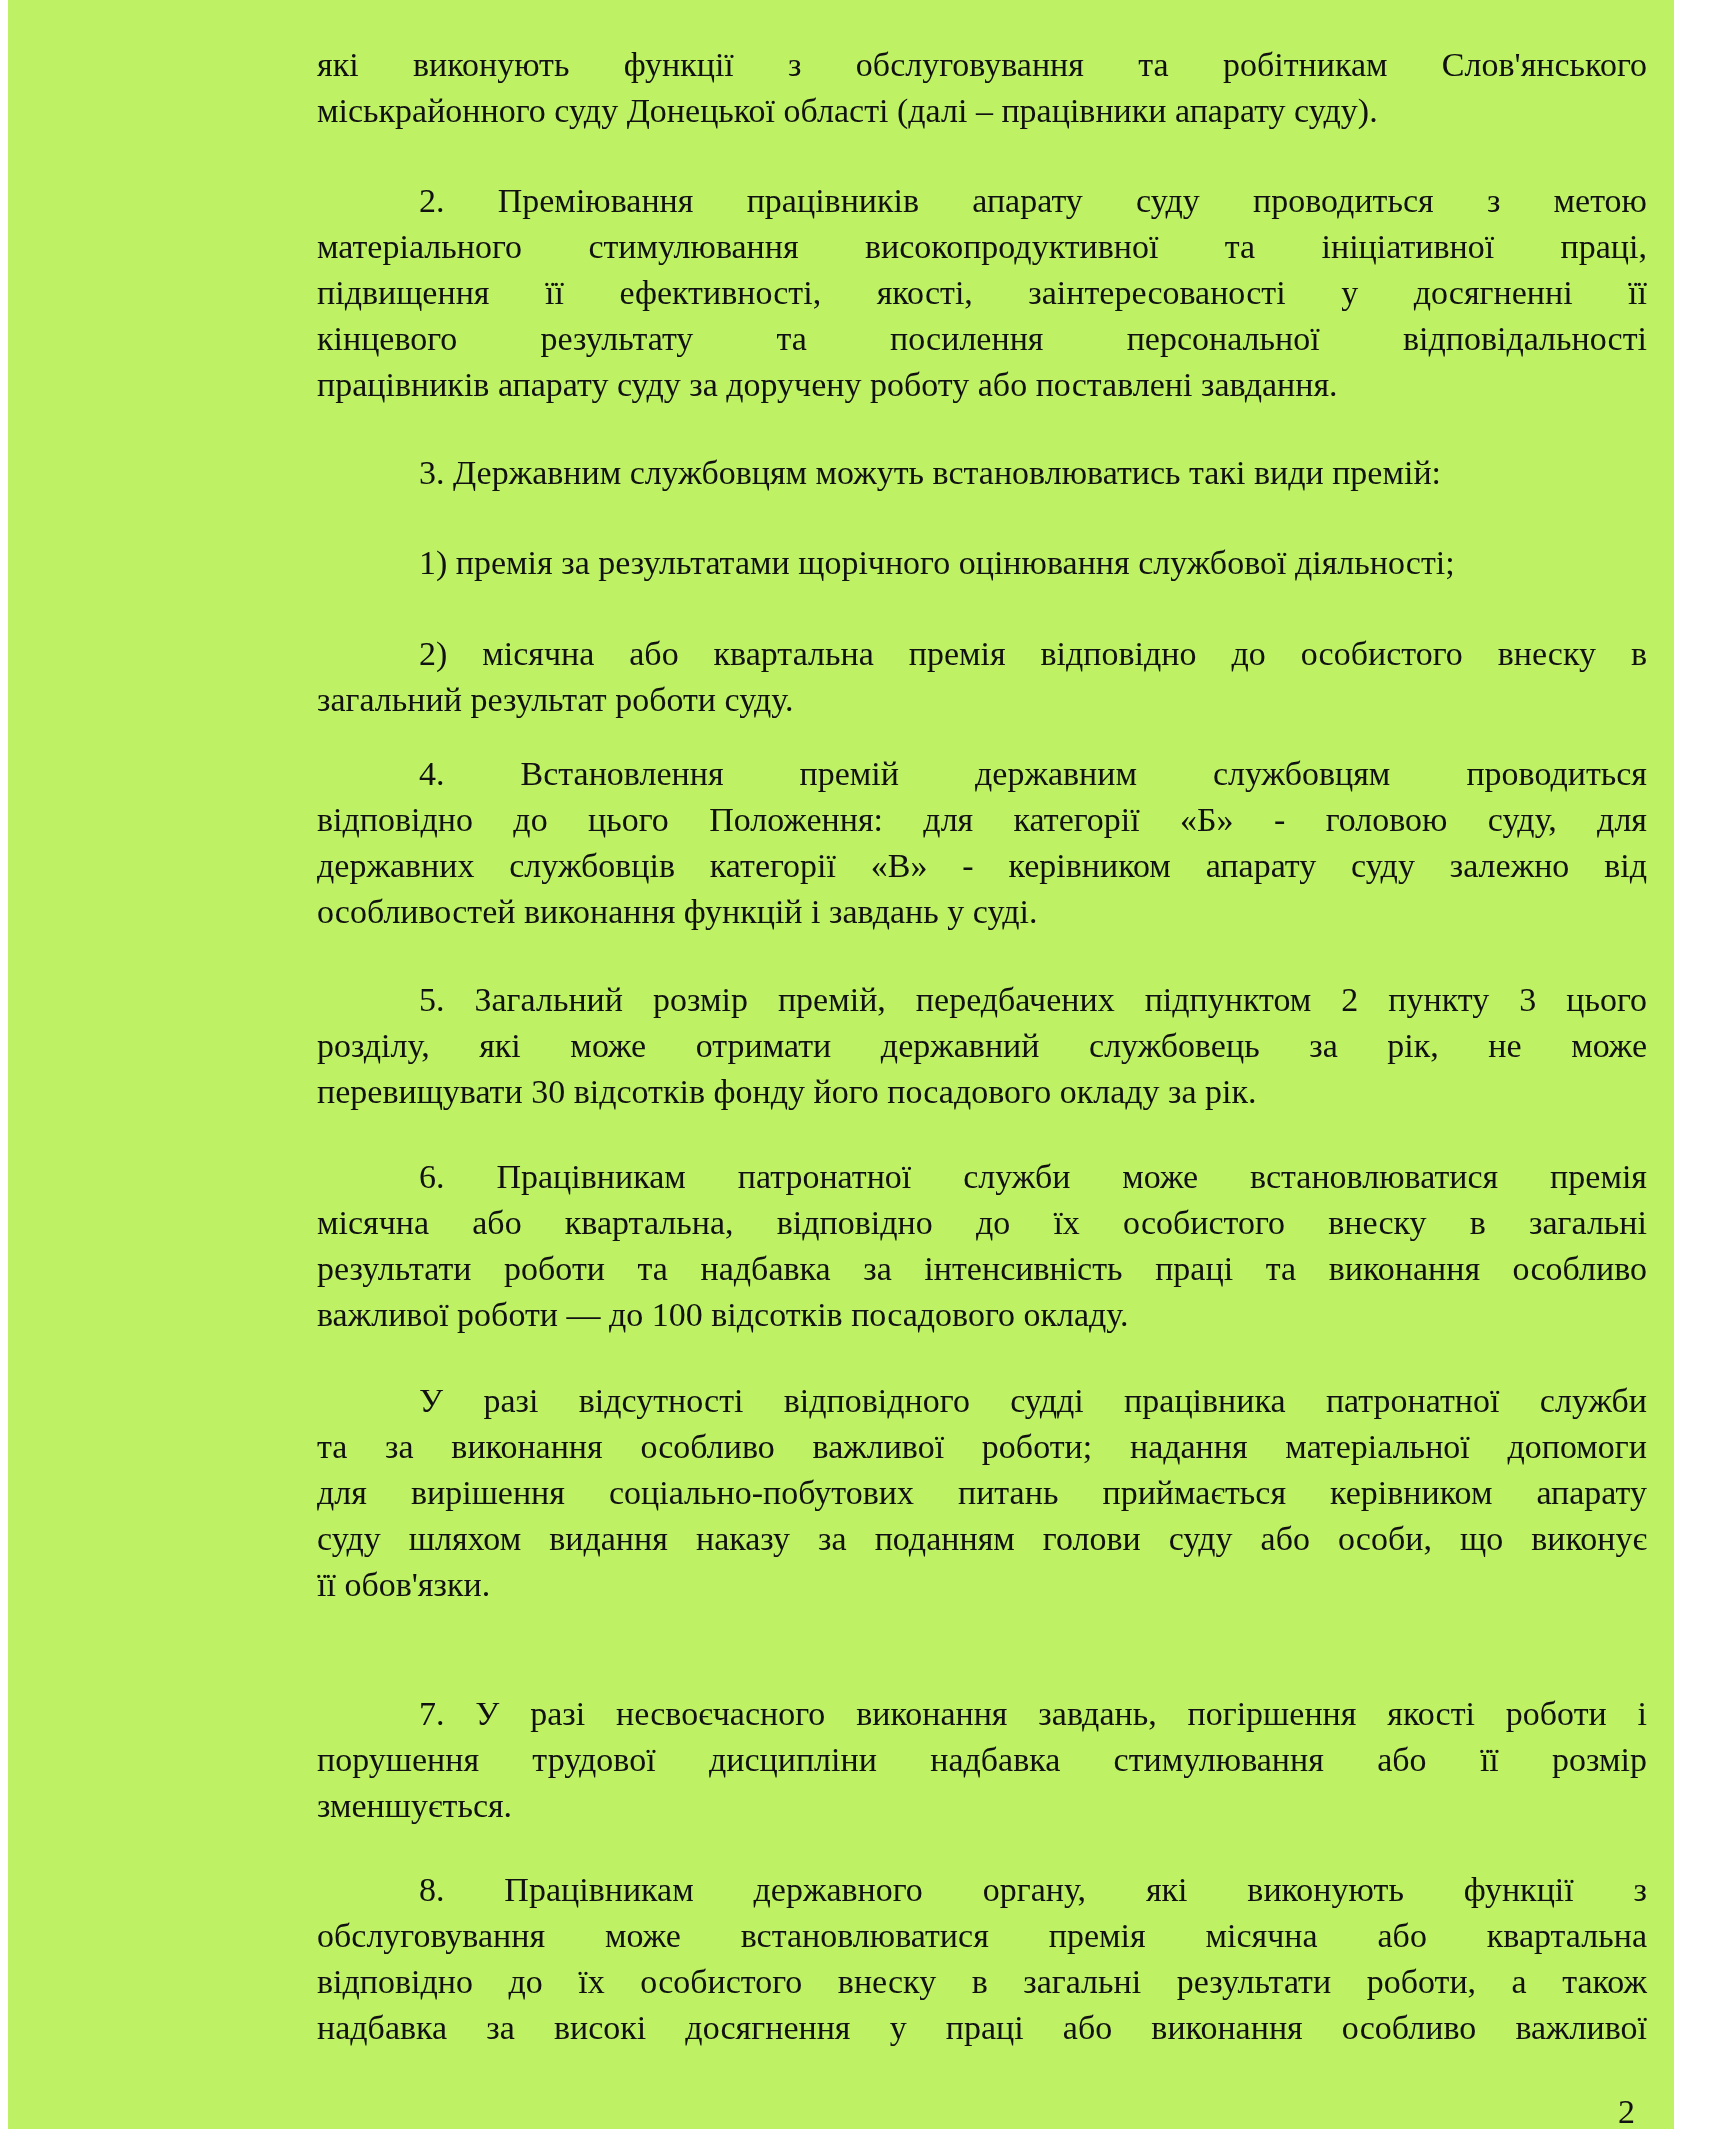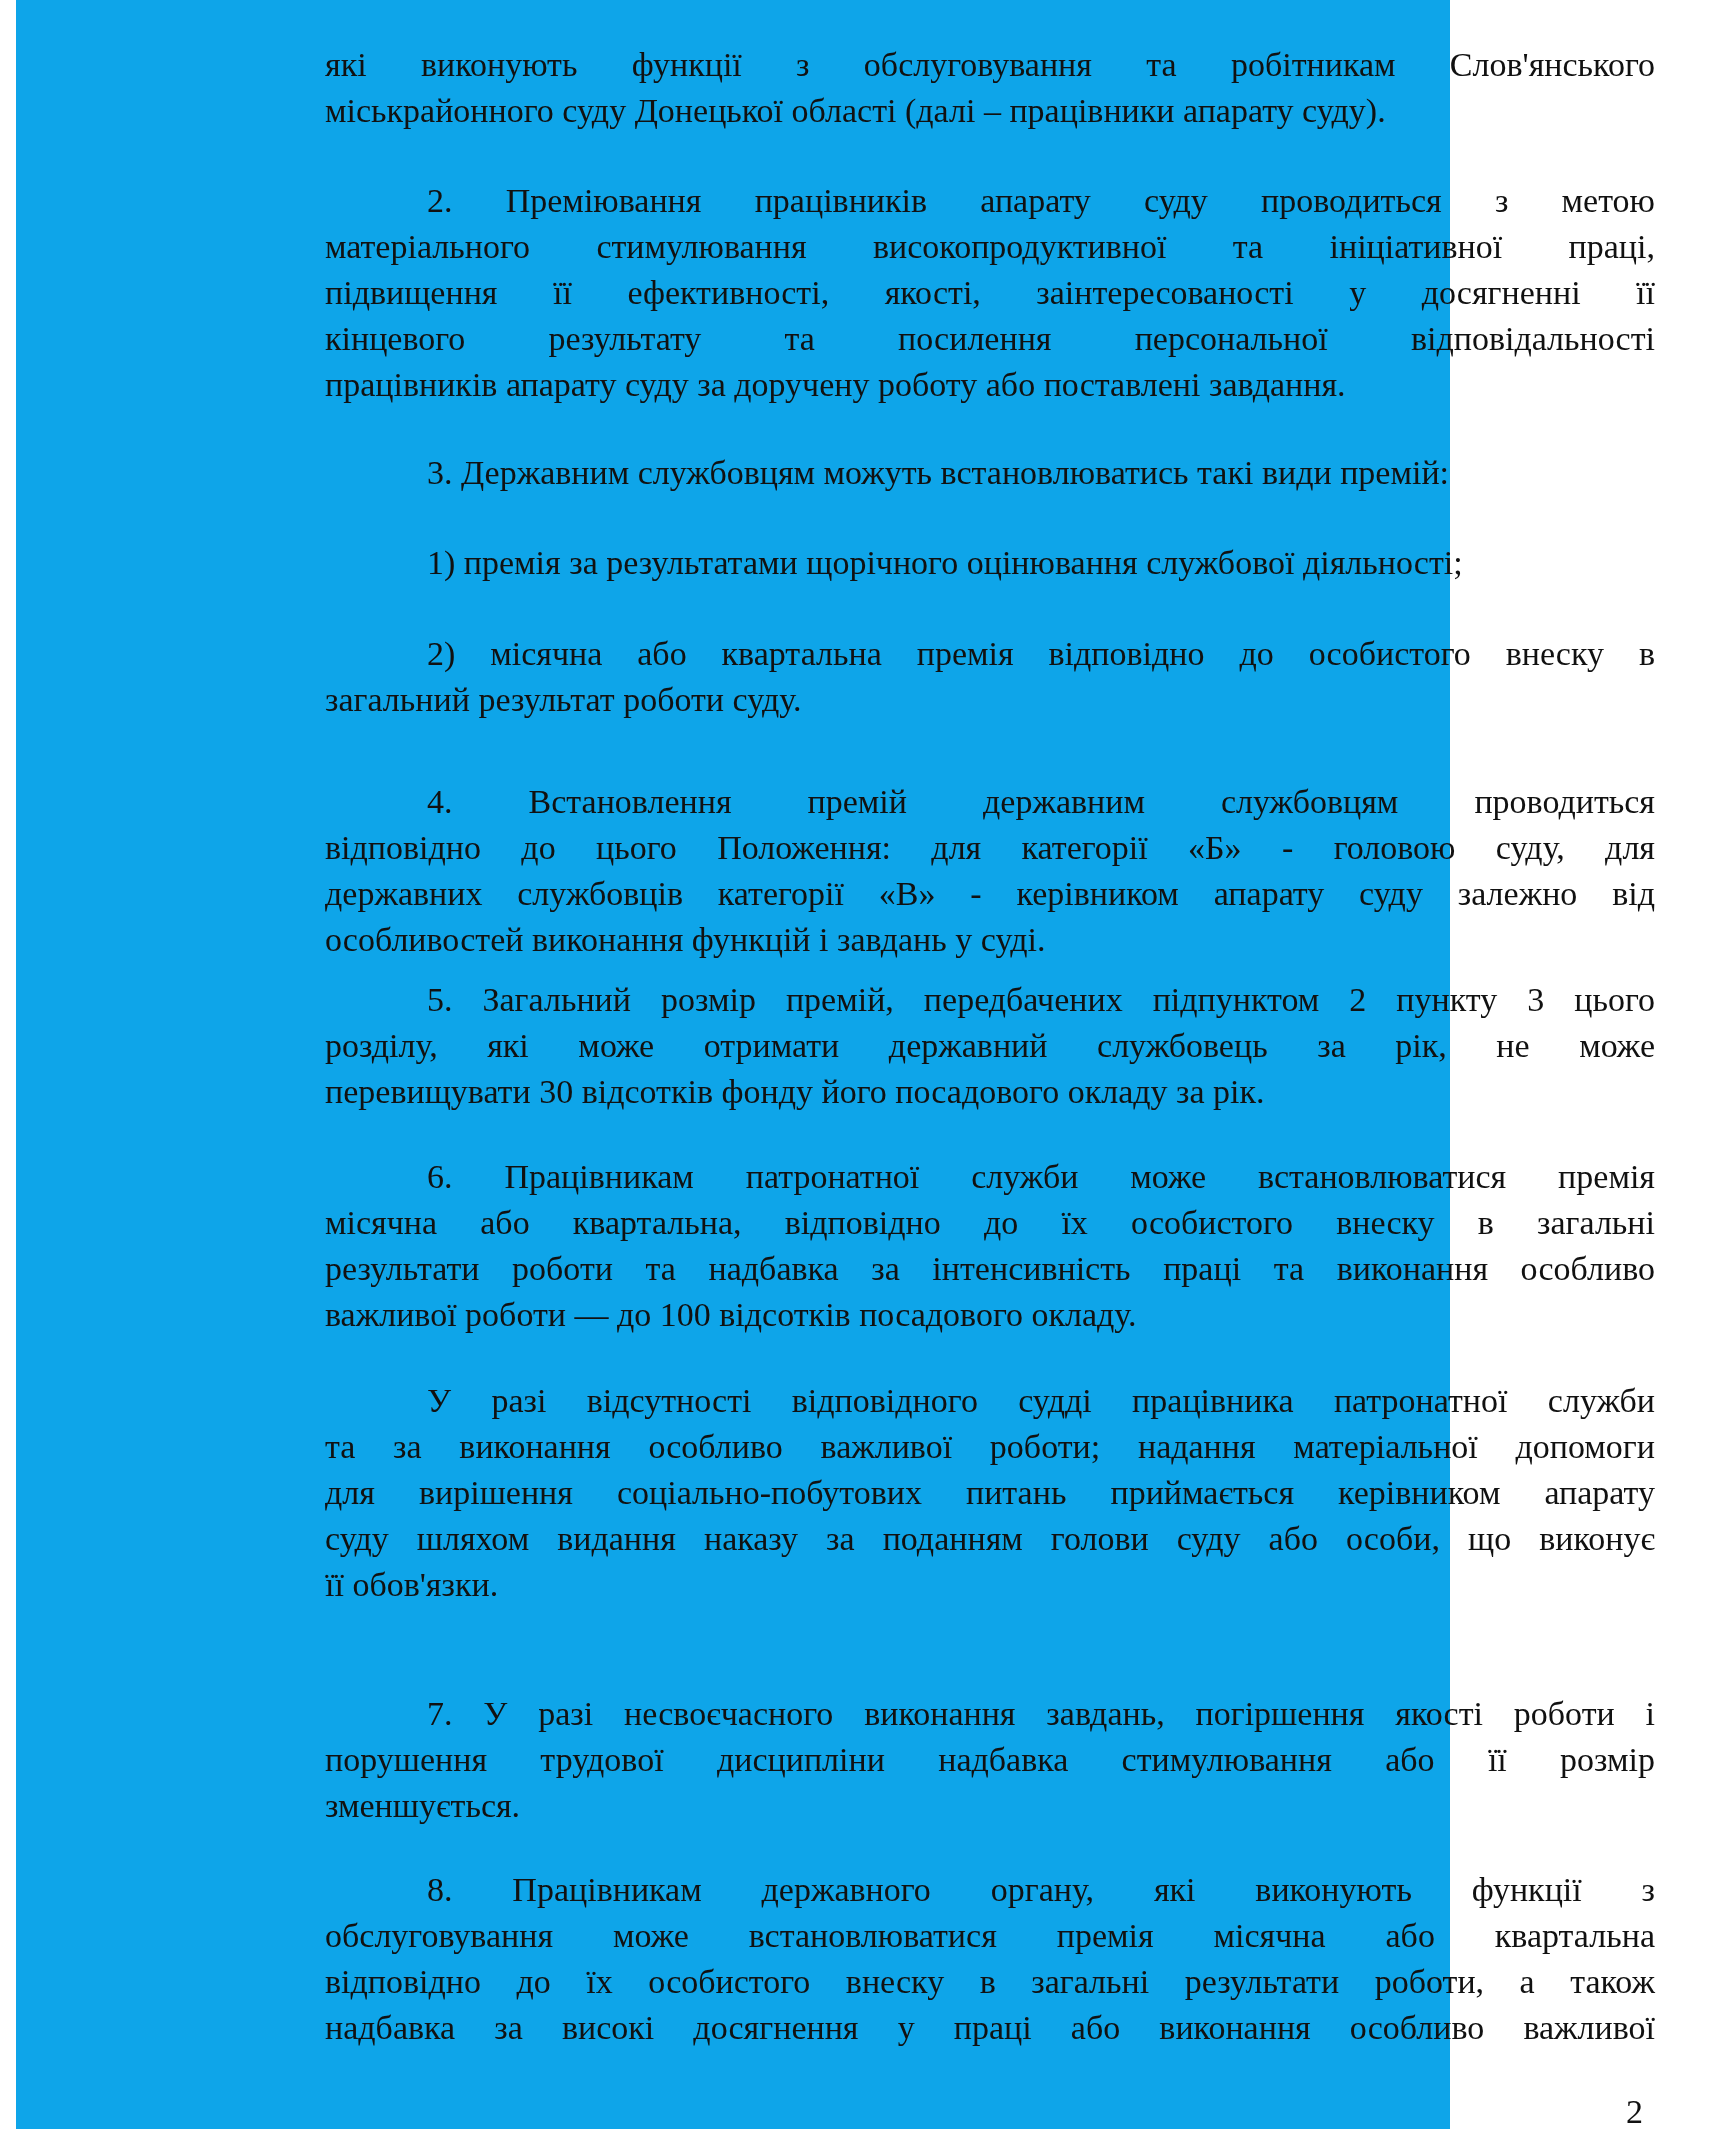--- a/index.html
+++ b/index.html
@@ -1,18 +1,18 @@
 <!DOCTYPE html>
 <html style="font-size:11px"><head>
 <meta charset="utf-8">
 <style>
   html, body { margin: 0; padding: 0; background: #ffffff; }
   body { width: 1735px; height: 2129px; position: relative; overflow: hidden;
          font-family: "Liberation Serif", "DejaVu Serif", serif; color: #111111; }
-  .page { position: absolute; left: 16px; top: 0; width: 1434px; height: 2129px; background: #0ea5e9; }
+  .page { position: absolute; left: 8px; top: 0; width: 1666px; height: 2129px; background: #bef264; }
   .para { position: absolute; left: 309px; width: 1330px; }
   .line { display: block; height: 46px; line-height: 46px; font-size: 34px;
           text-align: justify; text-align-last: justify; white-space: nowrap; overflow: visible;
           letter-spacing: 0px; }
   .line.last { text-align-last: left; }
   .line span.t { display: inline-block; width: 100%; text-align: justify; text-align-last: justify; white-space: normal; }
   .line.last span.t { text-align-last: left; }
   .indent span.t { padding-left: 102px; box-sizing: border-box; }
   .page-num { position: absolute; left: 1610px; top: 2093px; font-size: 34px; line-height: 37px; }
 </style>
@@ -40,21 +40,21 @@
 
   <div class="para" style="top:540px;">
     <div class="line indent last"><span class="t">1) премія за результатами щорічного оцінювання службової діяльності;</span></div>
   </div>
 
   <div class="para" style="top:631px;">
     <div class="line indent"><span class="t">2) місячна або квартальна премія відповідно до особистого внеску в</span></div>
     <div class="line last"><span class="t">загальний результат роботи суду.</span></div>
   </div>
 
-  <div class="para" style="top:751px;margin-top:28px;">
+  <div class="para" style="top:751px;">
     <div class="line indent"><span class="t">4. Встановлення премій державним службовцям проводиться</span></div>
     <div class="line"><span class="t">відповідно до цього Положення: для категорії «Б» - головою суду, для</span></div>
     <div class="line"><span class="t">державних службовців категорії «В» - керівником апарату суду залежно від</span></div>
     <div class="line last"><span class="t">особливостей виконання функцій і завдань у суді.</span></div>
   </div>
 
   <div class="para" style="top:977px;">
     <div class="line indent"><span class="t">5. Загальний розмір премій, передбачених підпунктом 2 пункту 3 цього</span></div>
     <div class="line"><span class="t">розділу, які може отримати державний службовець за рік, не може</span></div>
     <div class="line last"><span class="t">перевищувати 30 відсотків фонду його посадового окладу за рік.</span></div>

